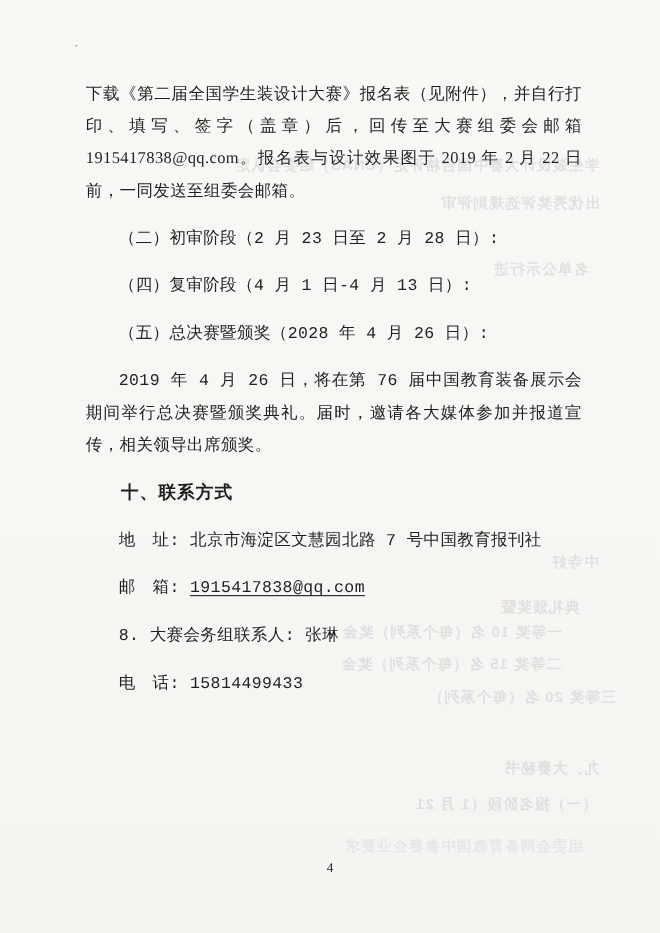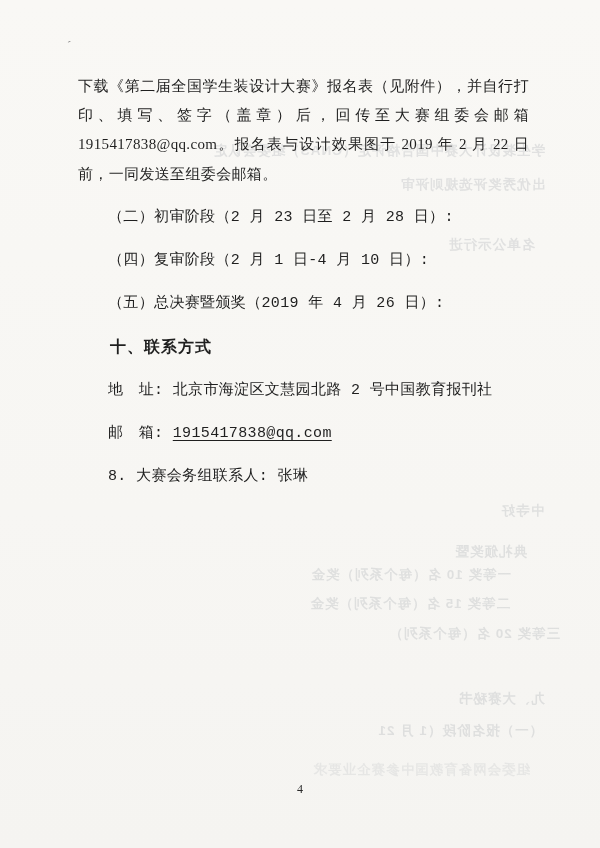--- a/index.html
+++ b/index.html
@@ -93,34 +93,36 @@
   <div class="bleed" style="left:110px; top:761px; width:420px; opacity:0.14;">组委会网备育教国中参赛企业要求</div>
 
   <div class="doc-body">
 
     <p class="para-noindent">下载《第二届全国学生装设计大赛》报名表（见附件），并自行打印、填写、签字（盖章）后，回传至大赛组委会邮箱 1915417838@qq.com。报名表与设计效果图于 2019 年 2 月 22 日前，一同发送至组委会邮箱。</p>
 
     <p class="para-indent">（二）初审阶段（2 月 23 日至 2 月 28 日）:</p>
 
 
 
-    <p class="para-indent">（四）复审阶段（2 月 1 日-4 月 10 日）:</p>
+    <p class="para-indent">（四）复审阶段（4 月 1 日-4 月 13 日）:</p>
 
 
-    <p class="para-indent">（五）总决赛暨颁奖（2019 年 4 月 26 日）:</p>
+    <p class="para-indent">（五）总决赛暨颁奖（2028 年 4 月 26 日）:</p>
 
+    <p class="para-indent">2019 年 4 月 26 日，将在第 76 届中国教育装备展示会期间举行总决赛暨颁奖典礼。届时，邀请各大媒体参加并报道宣传，相关领导出席颁奖。</p>
 
     <p class="heading-bold">十、联系方式</p>
 
 
 
-    <p class="para-indent"><span>地　址: </span><span>北京市海淀区文慧园北路 2 号中国教育报刊社</span></p>
+    <p class="para-indent"><span>地　址: </span><span>北京市海淀区文慧园北路 7 号中国教育报刊社</span></p>
 
     <p class="para-indent"><span>邮　箱: </span><span class="email-underline">1915417838@qq.com</span></p>
 
     <p class="para-indent">8. 大赛会务组联系人: 张琳</p>
 
+    <p class="para-indent"><span>电　话: </span><span>15814499433</span></p>
 
   </div>
 
   <div class="page-number">4</div>
 
 </div>
 
 </body></html>

